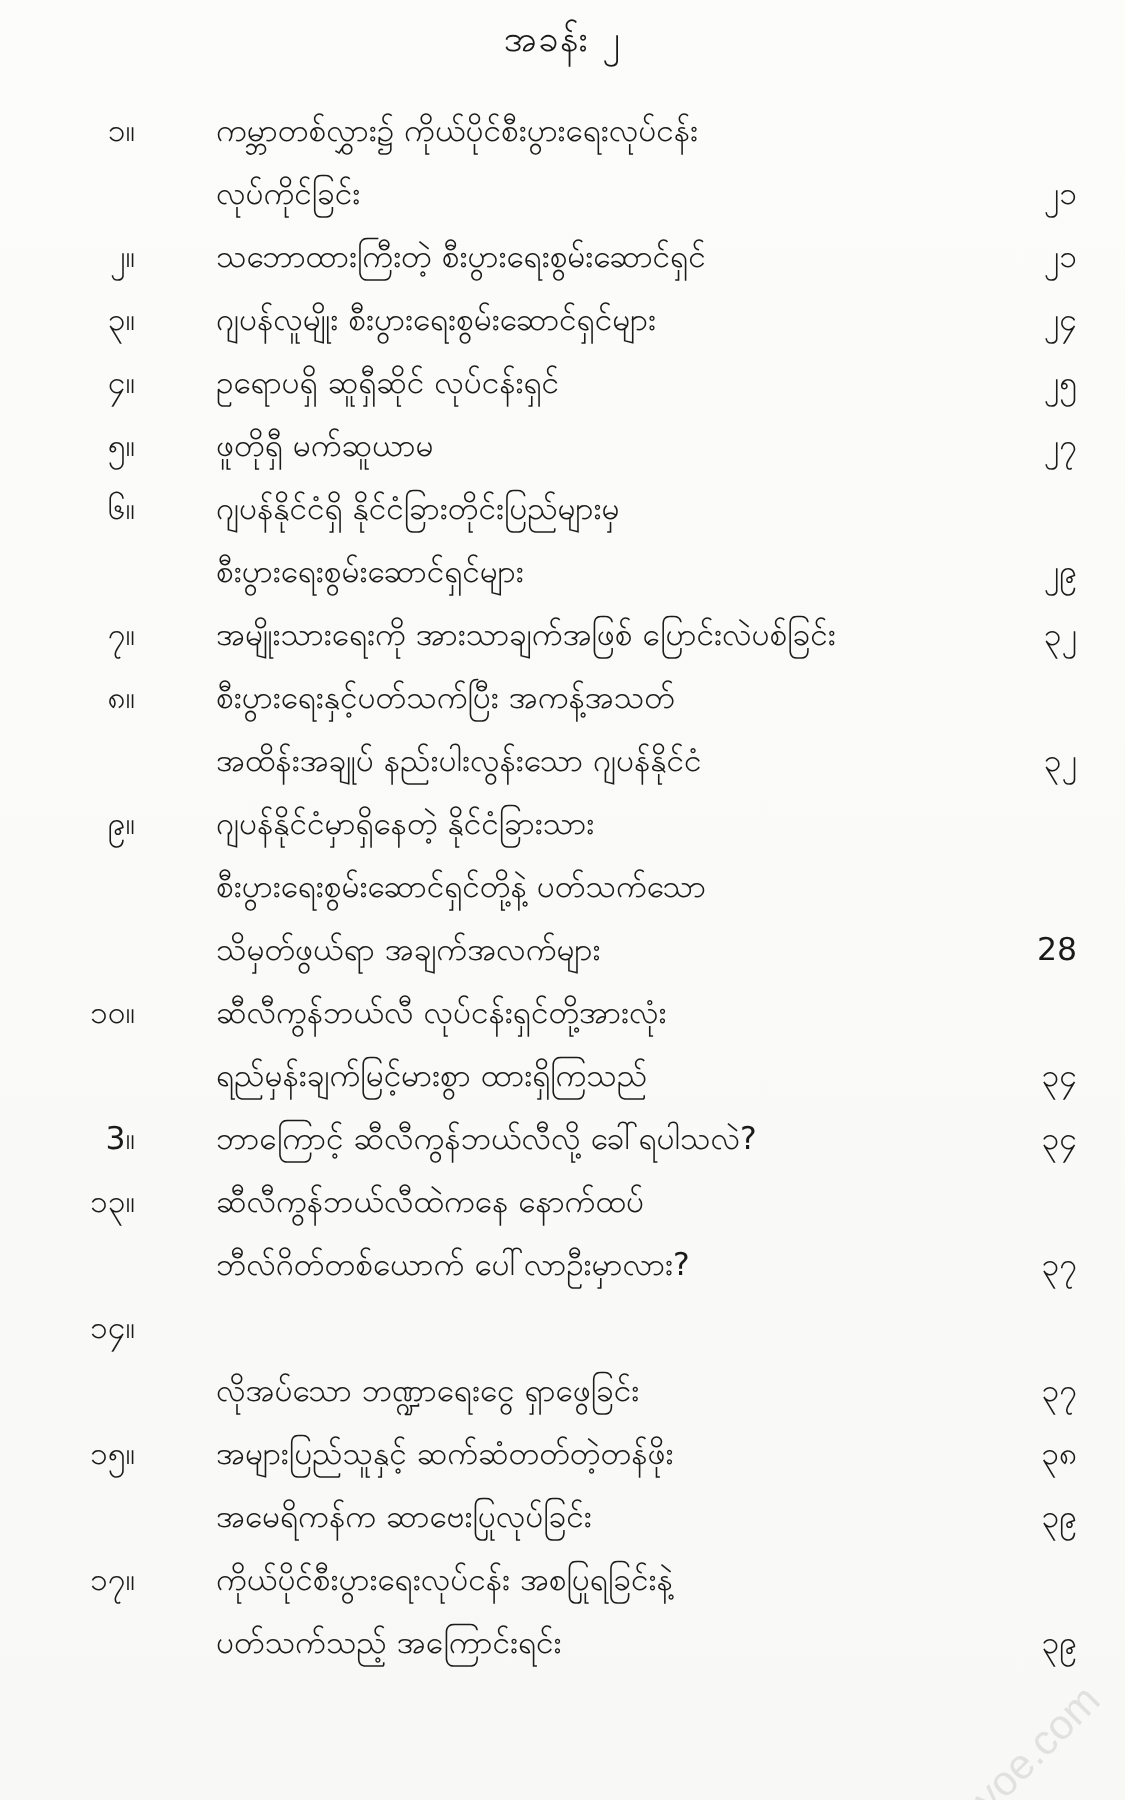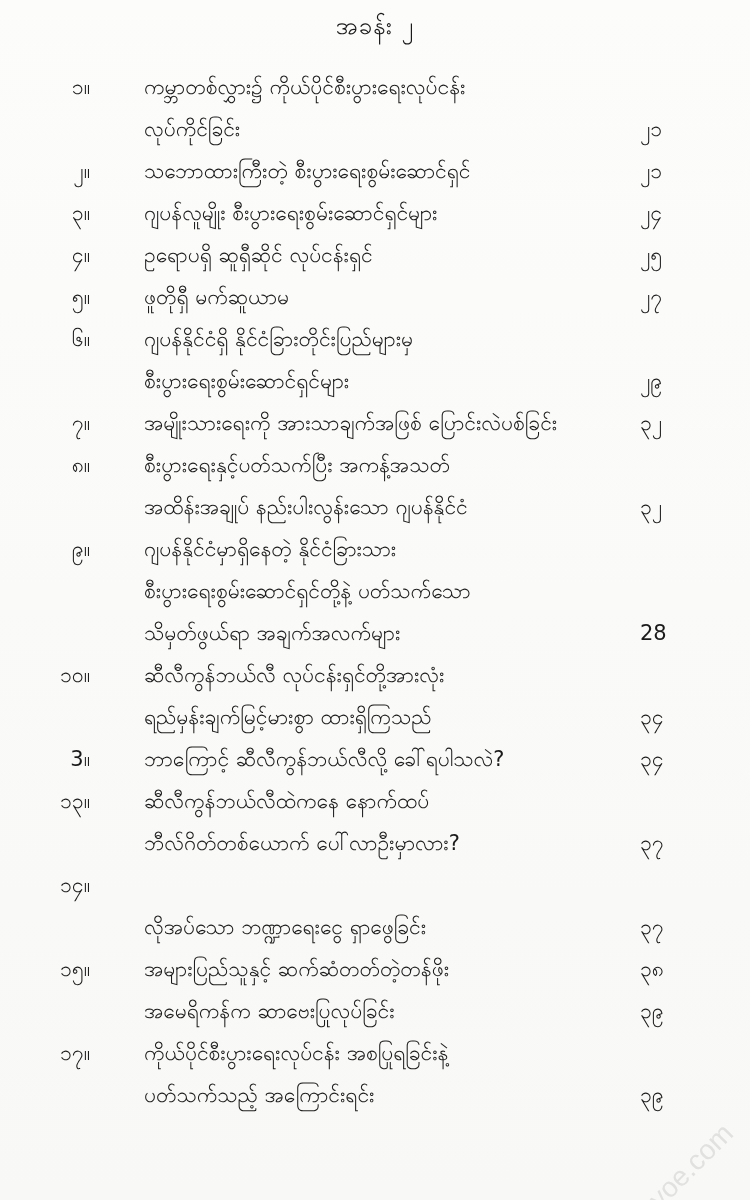--- a/index.html
+++ b/index.html
@@ -50,22 +50,23 @@
     width: 60px;
     text-align: right;
   }
   .entry-text {
     position: absolute;
     left: 104px;
     margin-left: 40px;
   }
   .entry-page {
     position: absolute;
-    right: 50px;
+    right: 32px;
     width: 60px;
+    text-align: right;
   }
   .watermark {
     position: absolute;
     right: 10px;
     bottom: 60px;
     transform: rotate(-45deg);
     transform-origin: right bottom;
     color: rgba(120, 120, 120, 0.18);
     font-size: 28px;
     font-family: "Liberation Sans", sans-serif;

